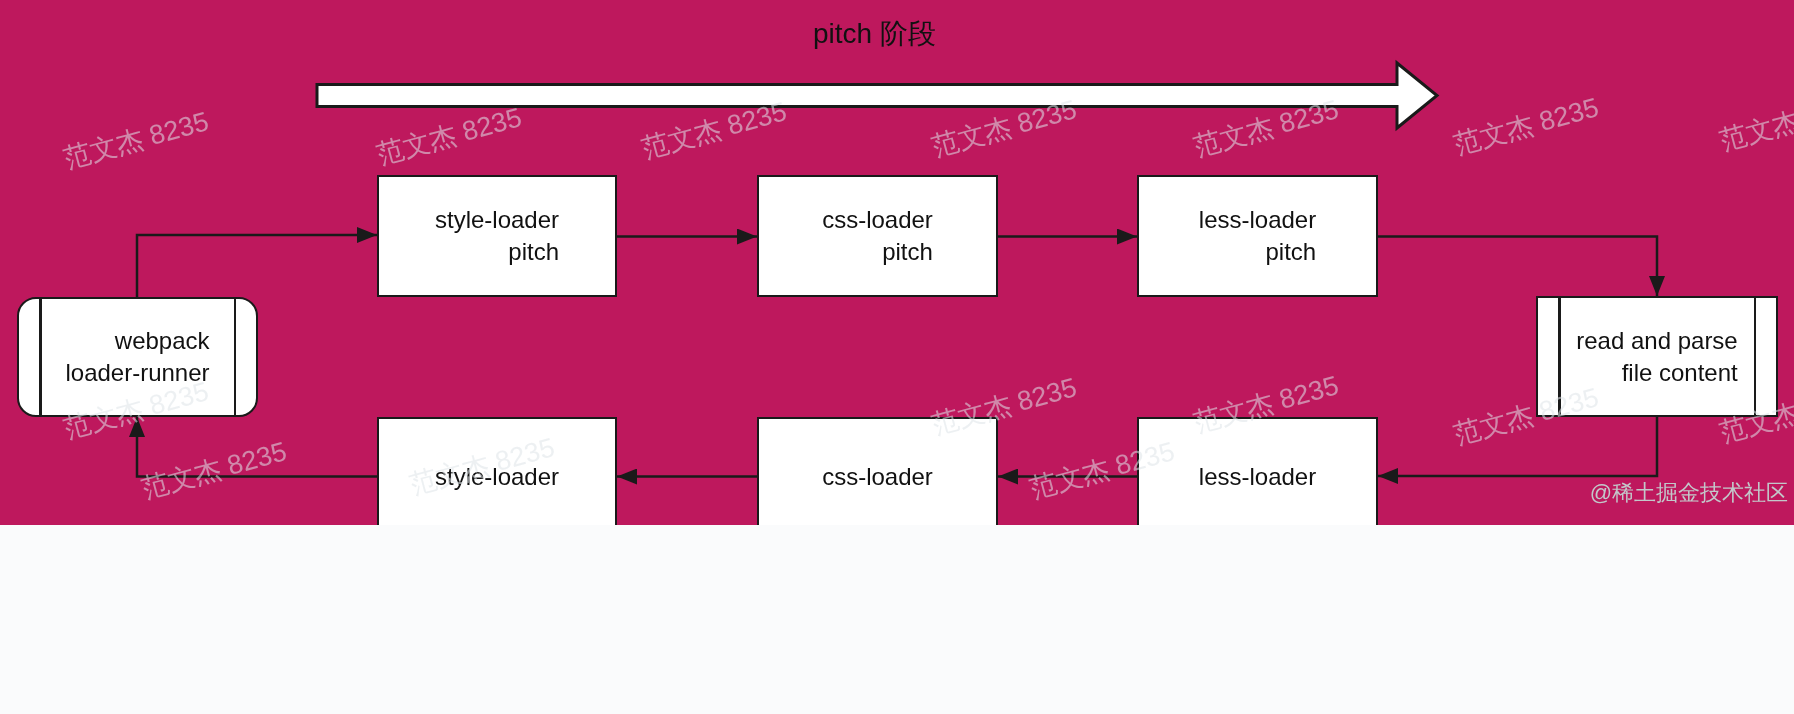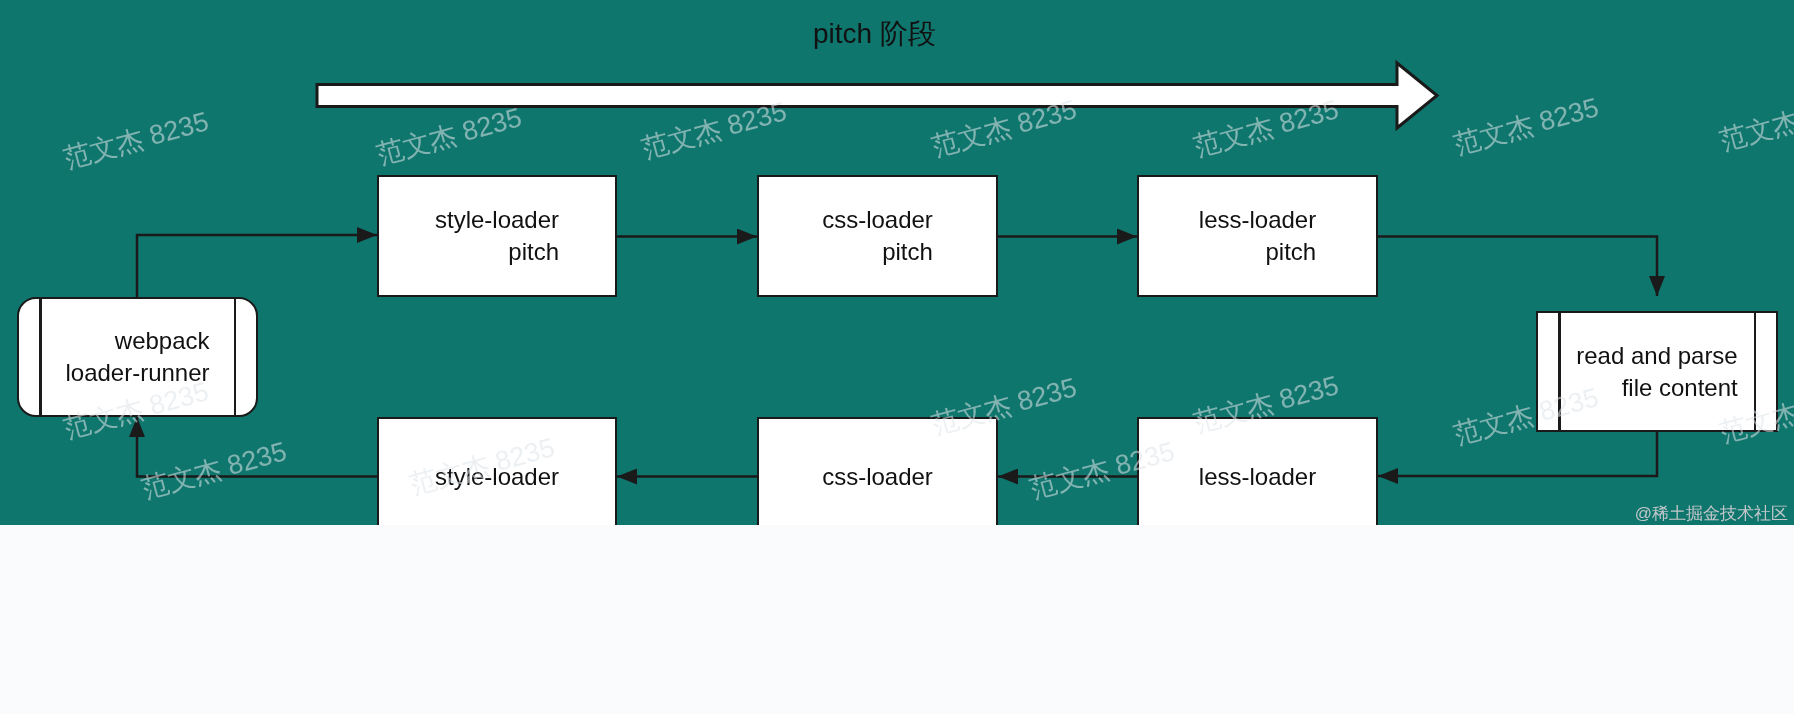--- a/index.html
+++ b/index.html
@@ -1,48 +1,48 @@
 <!DOCTYPE html>
 <html><head>
 <meta charset="utf-8">
 <style>
   html,body{margin:0;padding:0;background:#fafbfc;}
   .stage{
-    position:relative;width:1794px;height:525px;background:#0f766e;
+    position:relative;width:1794px;height:525px;background:#be185d;
     font-family:"Liberation Sans","DejaVu Sans",sans-serif;overflow:hidden;
   }
   .wires{position:absolute;left:0;top:0;width:1794px;height:714px;z-index:1;}
   .node{
     position:absolute;box-sizing:border-box;background:#ffffff;
     border:2.5px solid #1a1a1a;display:flex;align-items:center;justify-content:center;
     text-align:right;font-size:24px;color:#111111;line-height:1.32;
     white-space:pre-line;z-index:2;
   }
   .node .strip{position:absolute;top:0;bottom:0;width:2.5px;background:#1a1a1a;}
   .strip.l{left:20px;} .strip.r{right:20px;}
   
   .n-webpack{left:17px;top:297px;width:241px;height:120px;border-radius:19px;}
   .n-style-pitch{left:377px;top:175px;width:240px;height:122px;}
   .n-css-pitch{left:757px;top:175px;width:241px;height:122px;}
   .n-less-pitch{left:1137px;top:175px;width:241px;height:122px;}
-  .n-read{left:1536px;top:296px;width:242px;height:121px;margin-top:15px;}
+  .n-read{left:1536px;top:296px;width:242px;height:121px;}
   .n-style{left:377px;top:417px;width:240px;height:120px;}
   .n-css{left:757px;top:417px;width:241px;height:120px;}
   .n-less{left:1137px;top:417px;width:241px;height:120px;}
   .phase-label{
     position:absolute;color:#111111;font-size:28px;z-index:4;white-space:nowrap;
   }
   .phase-top{left:813px;top:15px;}
   .phase-bottom{left:827px;top:643px;}
   .watermark{
     position:absolute;z-index:3;color:#dfe5e9;opacity:.55;font-size:27px;
     transform:rotate(-15deg);white-space:nowrap;pointer-events:none;
   }
   .credit{
-    position:absolute;right:6px;bottom:0;z-index:4;color:#c3c7ca;font-size:17px;
+    position:absolute;right:6px;bottom:17px;z-index:4;color:#c3c7ca;font-size:22px;
     white-space:nowrap;
   }
 </style>
 </head>
 <body>
 
 <div class="stage">
 
   <svg class="wires" viewBox="0 0 1794 714" xmlns="http://www.w3.org/2000/svg">
     <defs>

